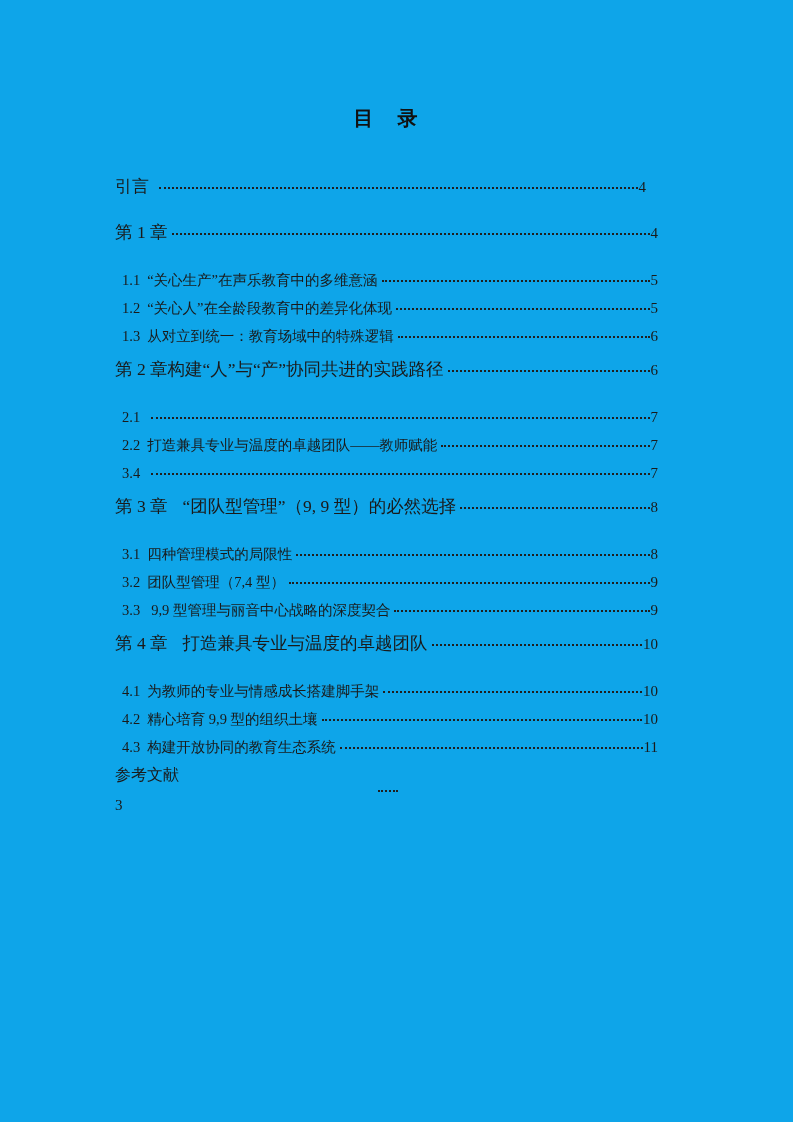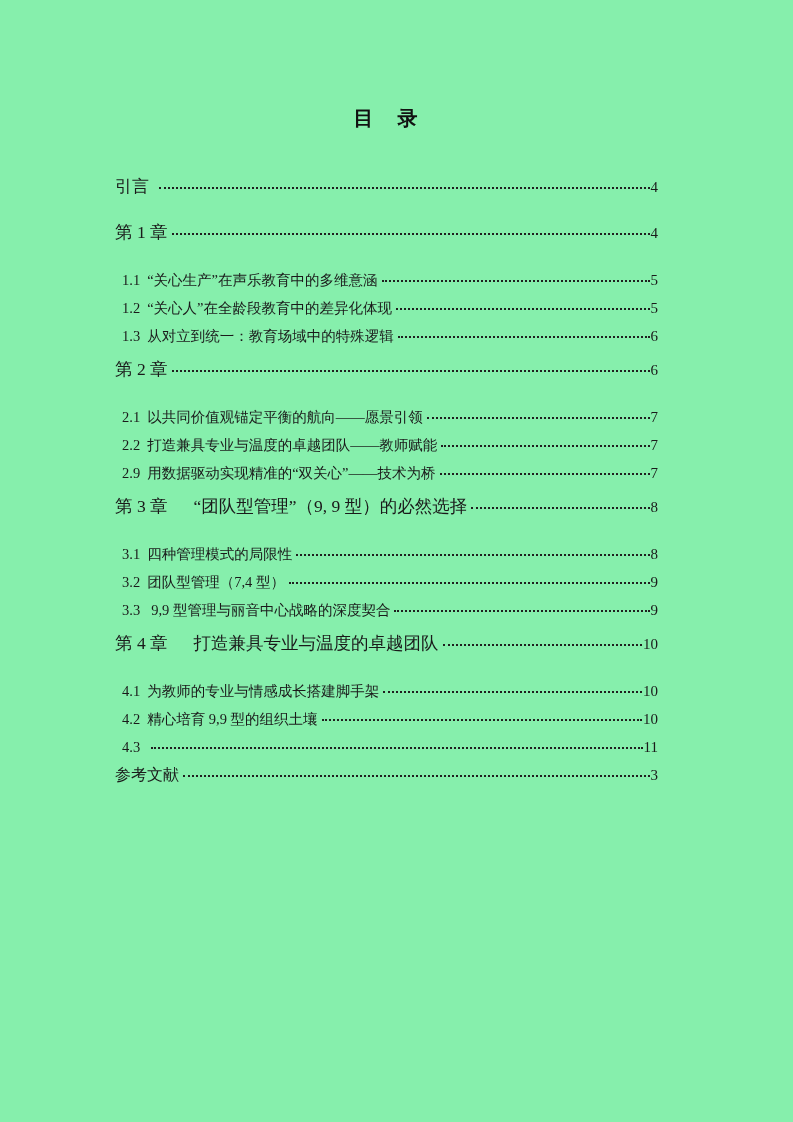--- a/index.html
+++ b/index.html
@@ -5,21 +5,21 @@
   html, body {
     margin: 0;
     padding: 0;
     background: #ffffff;
   }
   .page {
     position: relative;
     width: 793px;
     height: 1122px;
     margin: 0 auto;
-    background: #86efac;
+    background: #0ea5e9;
     box-sizing: border-box;
     padding: 103px 135px 0 115px;
     font-family: "Liberation Serif", "DejaVu Serif", serif;
     color: #1a1a1a;
     overflow: hidden;
   }
   .toc-title {
     font-size: 20px;
     font-weight: bold;
     text-align: center;
@@ -48,43 +48,44 @@
     transform: translateY(1px);
   }
   .pagenum {
     font-size: 15px;
     flex: 0 0 auto;
   }
   
   .row-intro {
     font-size: 17px;
     line-height: 24px;
-    margin: 0 0 14px 0;
+    margin: 0 12px 14px 0;
   }
   .row-intro .leader { margin-left: 10px; }
   
   .row-chapter {
     font-size: 17.5px;
     line-height: 24px;
     margin: 7px 0 21px 0;
   }
   .row-chapter .num { margin-right: 0; }
-  .row-chapter.gap-wide .num { margin-right: 26px; }
+  .row-chapter.gap-wide .num { margin-right: 15px; }
   
   .row-section {
     font-size: 14.5px;
     line-height: 28px;
     padding-left: 7px;
   }
   .row-section .num { margin-right: 7px; }
   .row-section.gap-tight .num { margin-right: 11px; }
   
   .row-refs {
     font-size: 16px;
     line-height: 28px;
+    flex-direction: column;
   }
 </style>
 </head>
 <body>
 
 <div class="page">
   <div class="toc-title">目　录</div>
   <div class="toc-list" id="toc-list">
   <div class="row row-intro">
 
@@ -115,41 +116,40 @@
 
   <div class="row row-section">
     <span class="num">1.3</span>
     <span class="label">从对立到统一：教育场域中的特殊逻辑</span>
     <span class="leader"></span>
     <span class="pagenum">6</span>
   </div>
 
   <div class="row row-chapter">
     <span class="num">第 2 章</span>
+    <span class="label">构建“人”与“产”协同共进的实践路径</span>
     <span class="leader"></span>
     <span class="pagenum">6</span>
   </div>
 
   <div class="row row-section">
     <span class="num">2.1</span>
-    <span class="label">以共同价值观锚定平衡的航向——愿景引领</span>
     <span class="leader"></span>
     <span class="pagenum">7</span>
   </div>
 
   <div class="row row-section">
     <span class="num">2.2</span>
     <span class="label">打造兼具专业与温度的卓越团队——教师赋能</span>
     <span class="leader"></span>
     <span class="pagenum">7</span>
   </div>
 
   <div class="row row-section">
-    <span class="num">2.9</span>
-    <span class="label">用数据驱动实现精准的“双关心”——技术为桥</span>
+    <span class="num">3.4</span>
     <span class="leader"></span>
     <span class="pagenum">7</span>
   </div>
 
   <div class="row row-chapter gap-wide">
     <span class="num">第 3 章</span>
     <span class="label">“团队型管理”（9, 9 型）的必然选择</span>
     <span class="leader"></span>
     <span class="pagenum">8</span>
   </div>
@@ -191,20 +191,21 @@
 
   <div class="row row-section">
     <span class="num">4.2</span>
     <span class="label">精心培育 9,9 型的组织土壤</span>
     <span class="leader"></span>
     <span class="pagenum">10</span>
   </div>
 
   <div class="row row-section">
     <span class="num">4.3</span>
+    <span class="label">构建开放协同的教育生态系统</span>
     <span class="leader"></span>
     <span class="pagenum">11</span>
   </div>
 
   <div class="row row-refs">
 
     <span class="label">参考文献</span>
     <span class="leader"></span>
     <span class="pagenum">3</span>
   </div>

